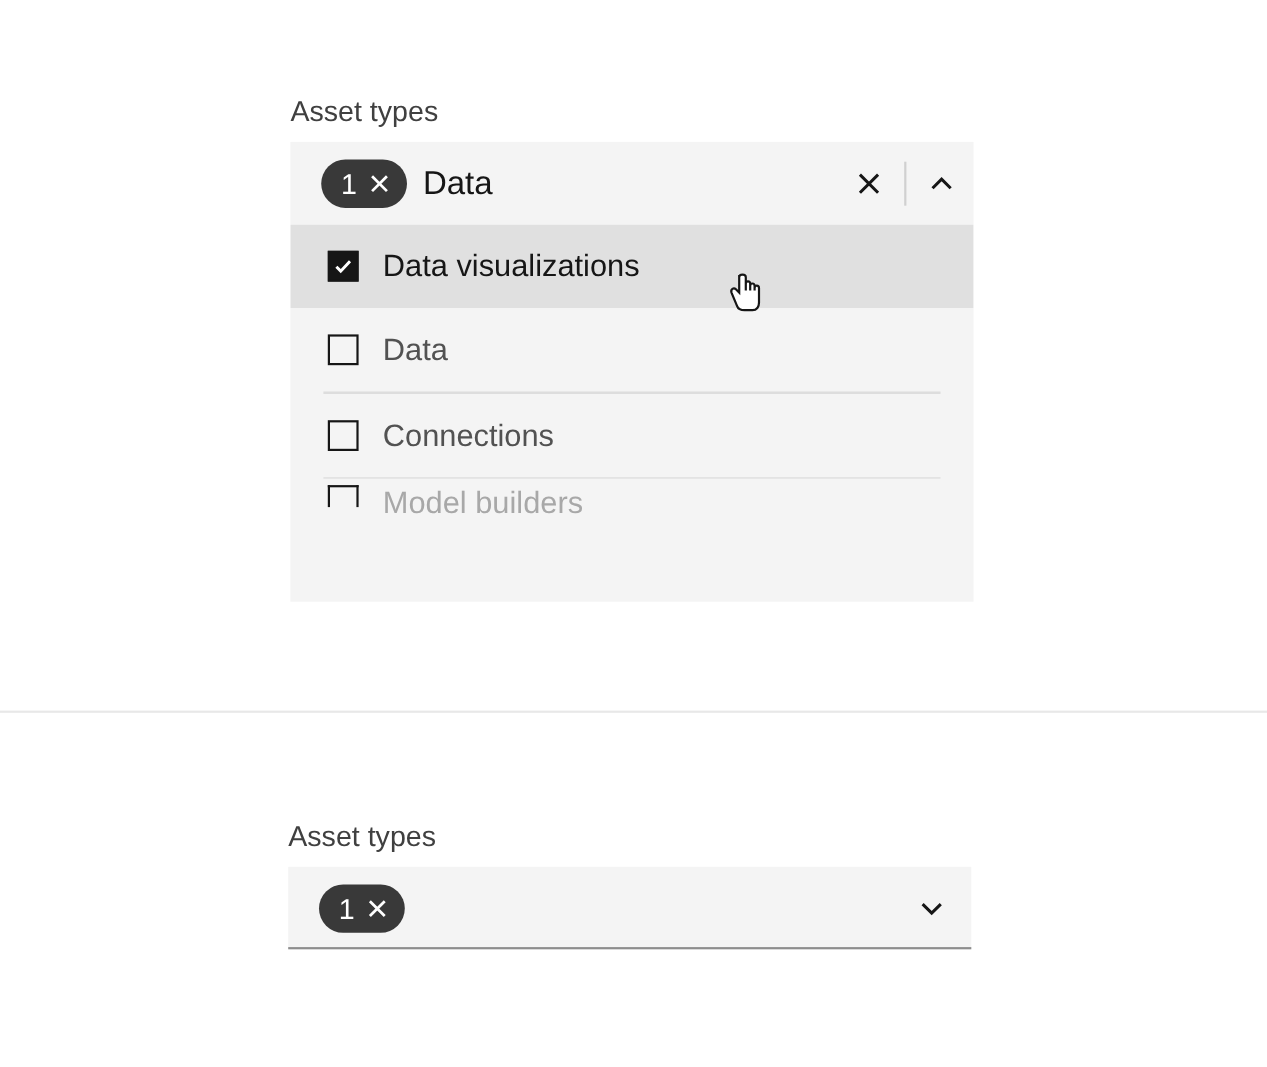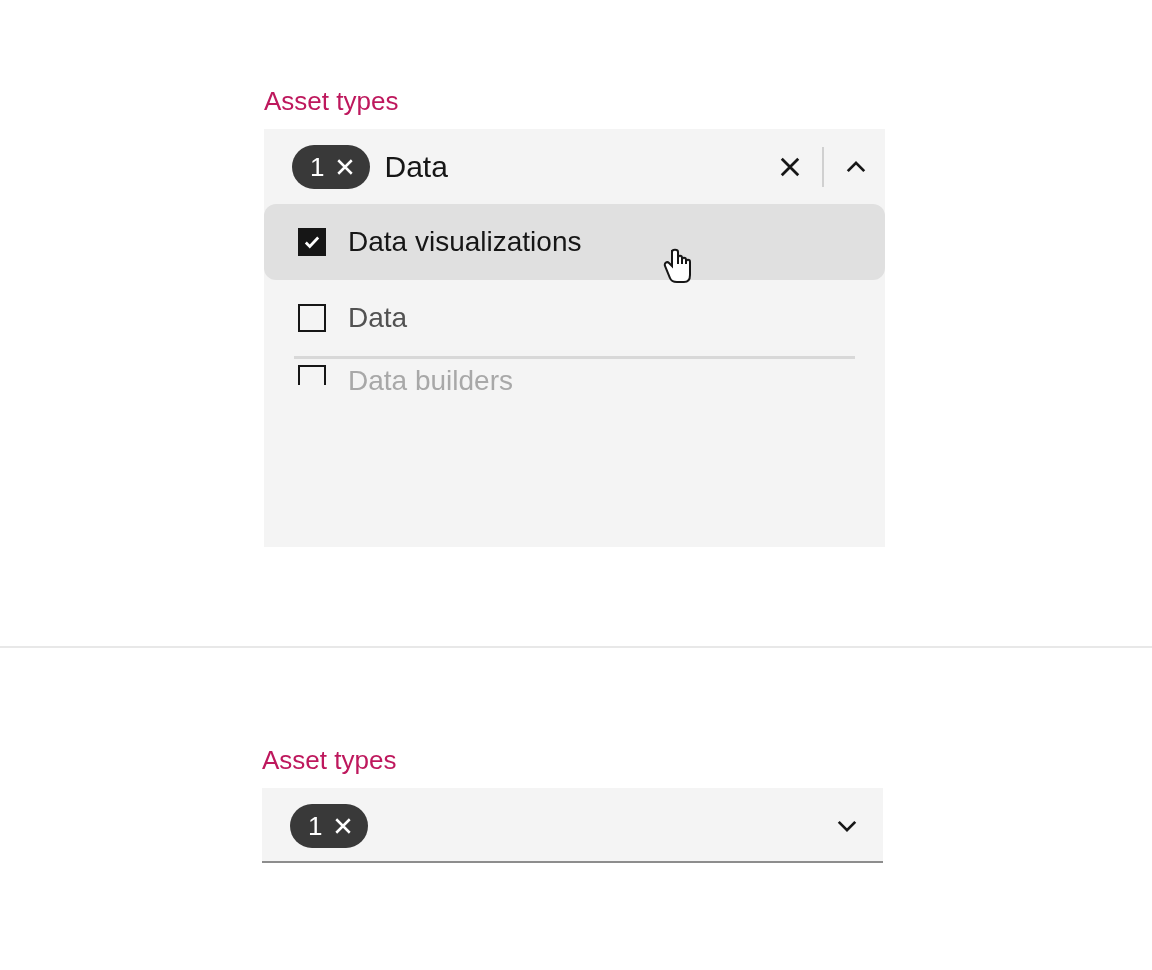--- a/index.html
+++ b/index.html
@@ -8,21 +8,21 @@
     height: 970px;
     background: #ffffff;
     font-family: -apple-system, BlinkMacSystemFont, "Segoe UI", Helvetica, Arial, sans-serif;
     position: relative;
   }
   .section {
     position: absolute;
   }
   .label {
     font-size: 26px;
-    color: #be185d;
+    color: #404040;
     font-weight: 400;
     margin-bottom: 12px;
   }
   .combo-field {
     width: 621px;
     height: 75px;
     background: #f4f4f4;
     display: flex;
     align-items: center;
     padding: 0 16px 0 28px;
@@ -87,21 +87,20 @@
     width: 621px;
     background: #f4f4f4;
     overflow: hidden;
   }
   .option {
     display: flex;
     align-items: center;
     height: 76px;
     padding: 0 0 0 34px;
     position: relative;
-    border-radius: 12px;
   }
   .option.hover {
     background: #e0e0e0;
   }
   .option-sep {
     height: 1px;
     background: #d8d8d8;
     margin: 0 30px;
   }
   .checkbox {
@@ -181,25 +180,29 @@
     </div>
 
     <div class="option">
       <span class="checkbox"></span>
       <span class="opt-label muted">Data</span>
     </div>
     <div class="option-sep"></div>
 
     <div class="option-sep"></div>
 
+    <div class="option">
+      <span class="checkbox"></span>
+      <span class="opt-label muted">Connections</span>
+    </div>
     <div class="option-sep"></div>
 
     <div class="option" style="height:38px; align-items:flex-start; padding-top:6px;">
       <span class="checkbox" style="height:20px; border-bottom:none;"></span>
-      <span class="opt-label muted" style="color:#a8a8a8;">Data builders</span>
+      <span class="opt-label muted" style="color:#a8a8a8;">Model builders</span>
     </div>
   </div>
 </div>
 
 <div class="cursor" style="left:660px; top:244px;">
   <svg width="34" height="40" viewBox="0 0 34 40">
     <path d="M12 6 L12 22 L9 19 C7 17 4 19 5 22 L10 34 C11 37 13 38 17 38 L24 38 C28 38 30 35 30 31 L30 18 C30 15 26 15 26 18 L26 20 L26 16 C26 13 22 13 22 16 L22 20 L22 14 C22 11 18 11 18 14 L18 20 L18 8 C18 5 12 5 12 8 Z" fill="#ffffff" stroke="#161616" stroke-width="2"></path>
   </svg>
 </div>
 

